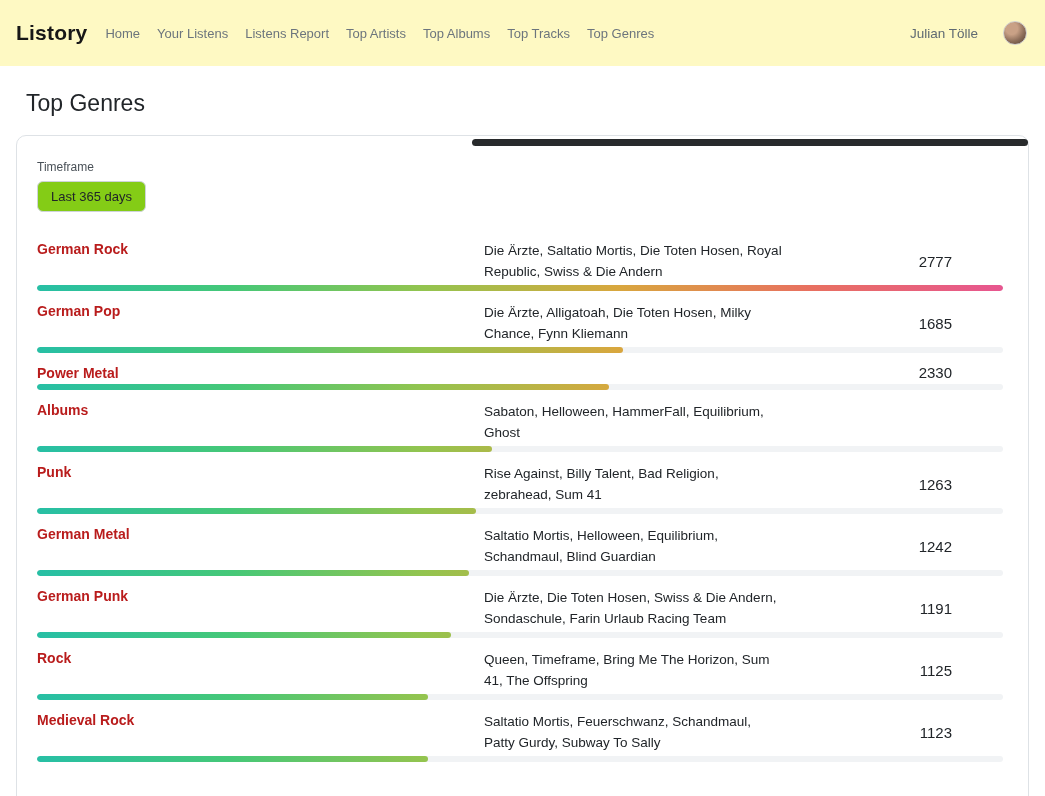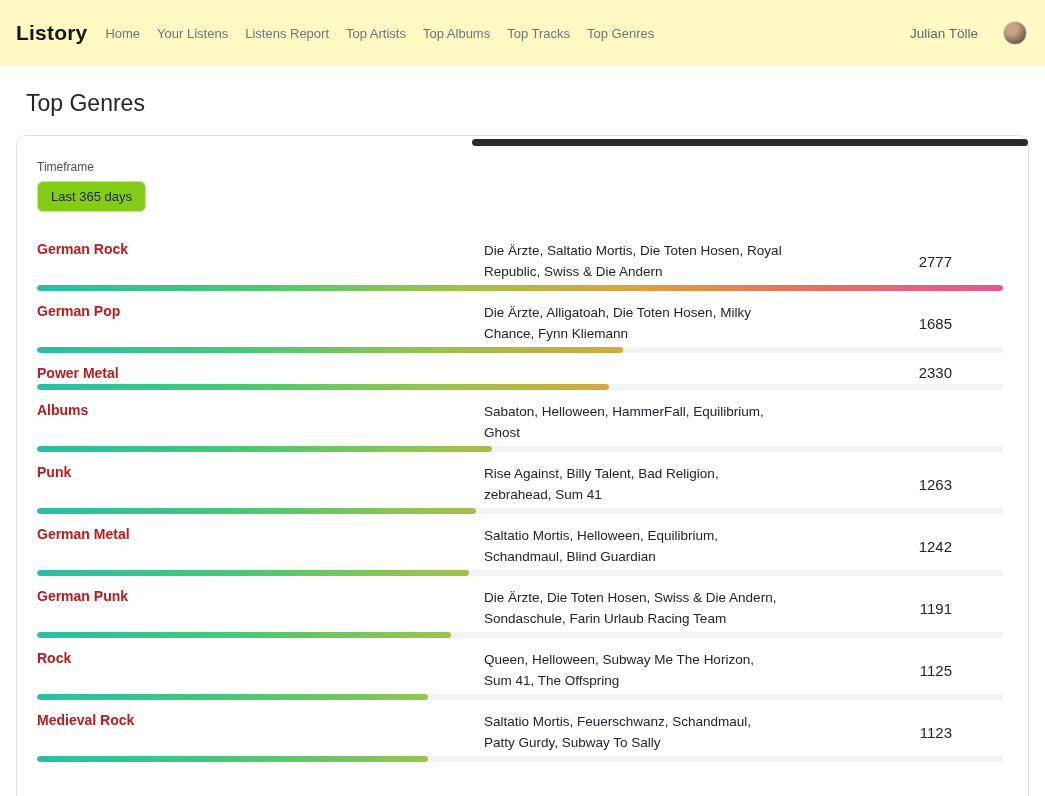--- a/index.html
+++ b/index.html
@@ -143,21 +143,21 @@
       <div class="genre-count">1191</div>
     </div>
     <div class="bar-track">
       <div class="bar-fill" style="width: 42.888%; background-image: linear-gradient(90deg, rgb(39, 191, 165) 0%, rgb(69, 200, 120) 20%, rgb(147, 196, 79) 40%, rgb(216, 167, 62) 60%, rgb(232, 112, 96) 80%, rgb(231, 86, 144) 100%); background-size: 233.165% 100%;"></div>
     </div>
   </div>
 
   <div class="genre-row">
     <div class="row-main">
       <div class="genre-name">Rock</div>
-      <div class="genre-artists">Queen, Helloween, Subway Me The Horizon, Sum 41, The Offspring</div>
+      <div class="genre-artists">Queen, Timeframe, Bring Me The Horizon, Sum 41, The Offspring</div>
       <div class="genre-count">1125</div>
     </div>
     <div class="bar-track">
       <div class="bar-fill" style="width: 40.5113%; background-image: linear-gradient(90deg, rgb(39, 191, 165) 0%, rgb(69, 200, 120) 20%, rgb(147, 196, 79) 40%, rgb(216, 167, 62) 60%, rgb(232, 112, 96) 80%, rgb(231, 86, 144) 100%); background-size: 246.844% 100%;"></div>
     </div>
   </div>
 
   <div class="genre-row">
     <div class="row-main">
       <div class="genre-name">Medieval Rock</div>

